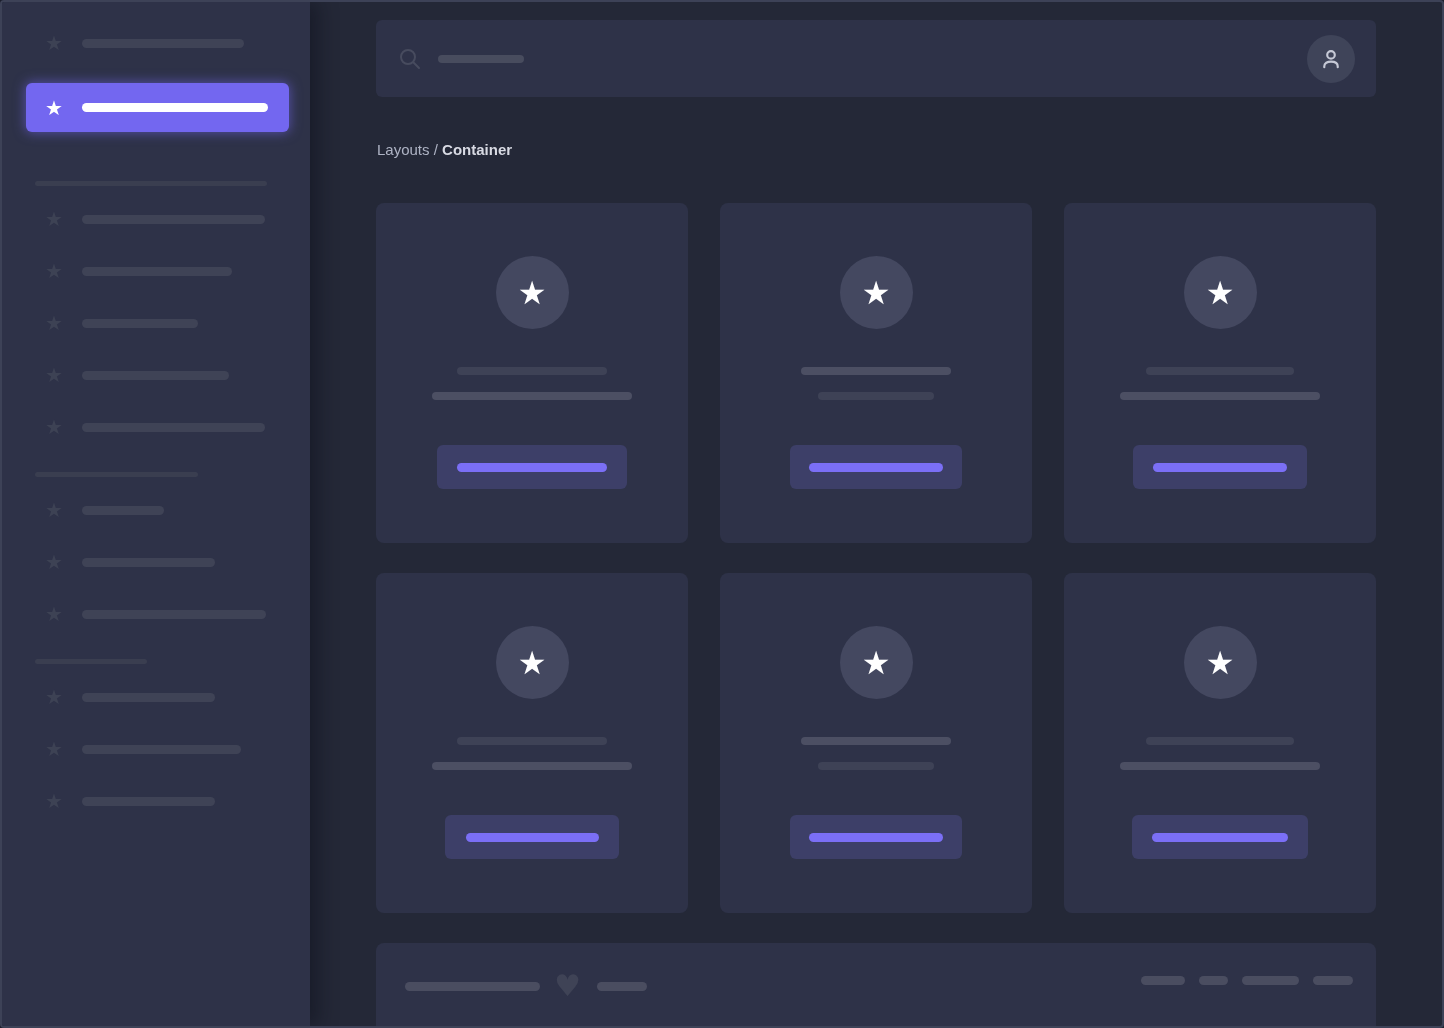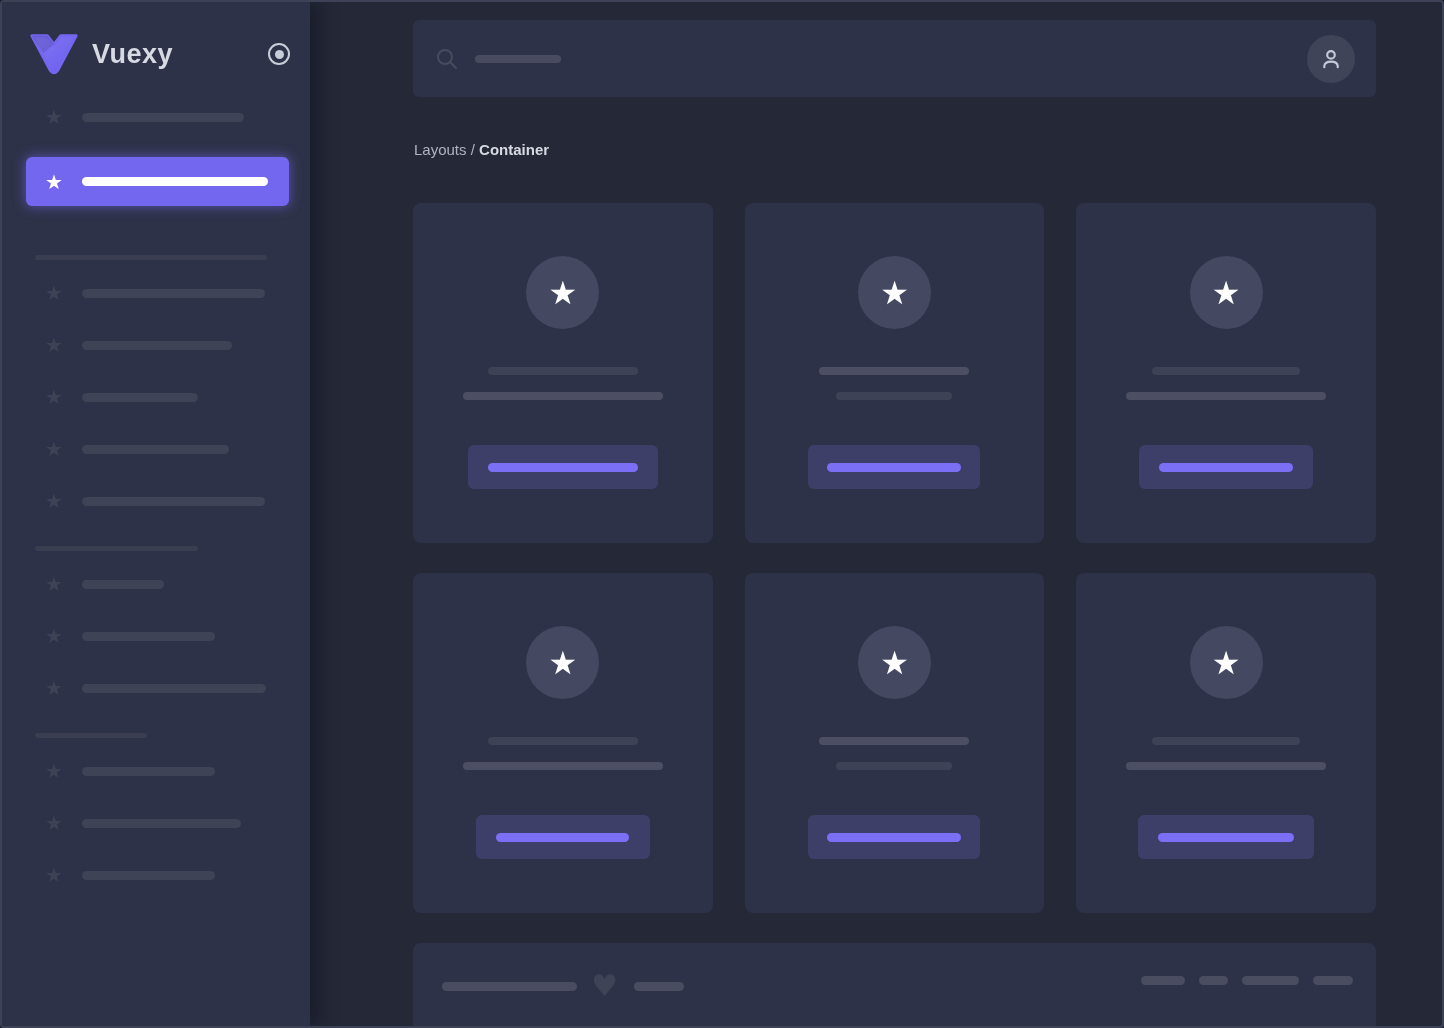--- a/index.html
+++ b/index.html
@@ -39,21 +39,21 @@
     font-family:"DejaVu Sans", sans-serif; font-size:20px; line-height:24px;
     color:#3d4254; width:24px; text-align:center; flex:0 0 24px;
   }
   .nav-item.active .star-ic{ color:#ffffff; }
   .sk-bar{ height:9px; border-radius:5px; background:#3f4356; margin-left:16px; }
   .nav-item.active .sk-bar{ background:#ffffff; }
   .sec-header{ height:5px; border-radius:3px; background:#3a3e50; margin:0 0 21px 33px; }
   .sec-gap1{ margin-top:49px; } .sec-gap{ margin-top:33px; }
 
   
-  .main{ flex:1; padding:18px 66px 0 66px; overflow:hidden;margin-left:37px; }
+  .main{ flex:1; padding:18px 66px 0 66px; overflow:hidden; }
   .searchbar{
     height:77px; background:#2e3248; border-radius:6px;
     display:flex; align-items:center; padding:0 21px 0 22px;
   }
   .search-ph{ height:8px; border-radius:4px; background:#484c5e; margin-left:16px; }
   .spacer{ flex:1; }
   .avatar{
     width:48px; height:48px; border-radius:50%; background:#3f4459;
     display:flex; align-items:center; justify-content:center; cursor:pointer;
   }
@@ -96,36 +96,20 @@
   }
   .heart-ic + .bc-bar{ margin-left:16px; }
   .bc-right .bc-bar{ margin-left:14px; }
 </style>
 </head>
 <body>
 
 <div class="window">
 
   <aside class="sidebar">
-    <div class="brand">
-      <svg class="brand-logo" viewBox="0 0 54 44">
-        <defs>
-          <linearGradient id="lg" x1="0" y1="0" x2="1" y2="1">
-            <stop offset="0" stop-color="#8277f4"></stop>
-              <stop offset="1" stop-color="#6a5ded"></stop>
-          </linearGradient>
-        </defs>
-        <path d="M4 3 H20 L27 12 L34 3 H50 L31.5 38 Q27 45 22.5 38 Z" fill="url(#lg)" stroke="#7367f0" stroke-width="3" stroke-linejoin="round"></path>
-        <path d="M4 3 L20 3 L27 12 L16 21 Z" fill="rgba(20,16,60,0.14)"></path>
-      </svg>
-      <div class="brand-name">Vuexy</div>
-      <span class="toggle-radio">
-          <span class="dot"></span>
-        </span>
-    </div>
 
     <nav class="nav">
       <div class="nav-item">
         <span class="star-ic">★</span>
         <span class="sk-bar" style="width: 162px;"></span>
       </div>
       <div class="nav-item active">
         <span class="star-ic">★</span>
         <span class="sk-bar" style="width: 186px;"></span>
       </div>

